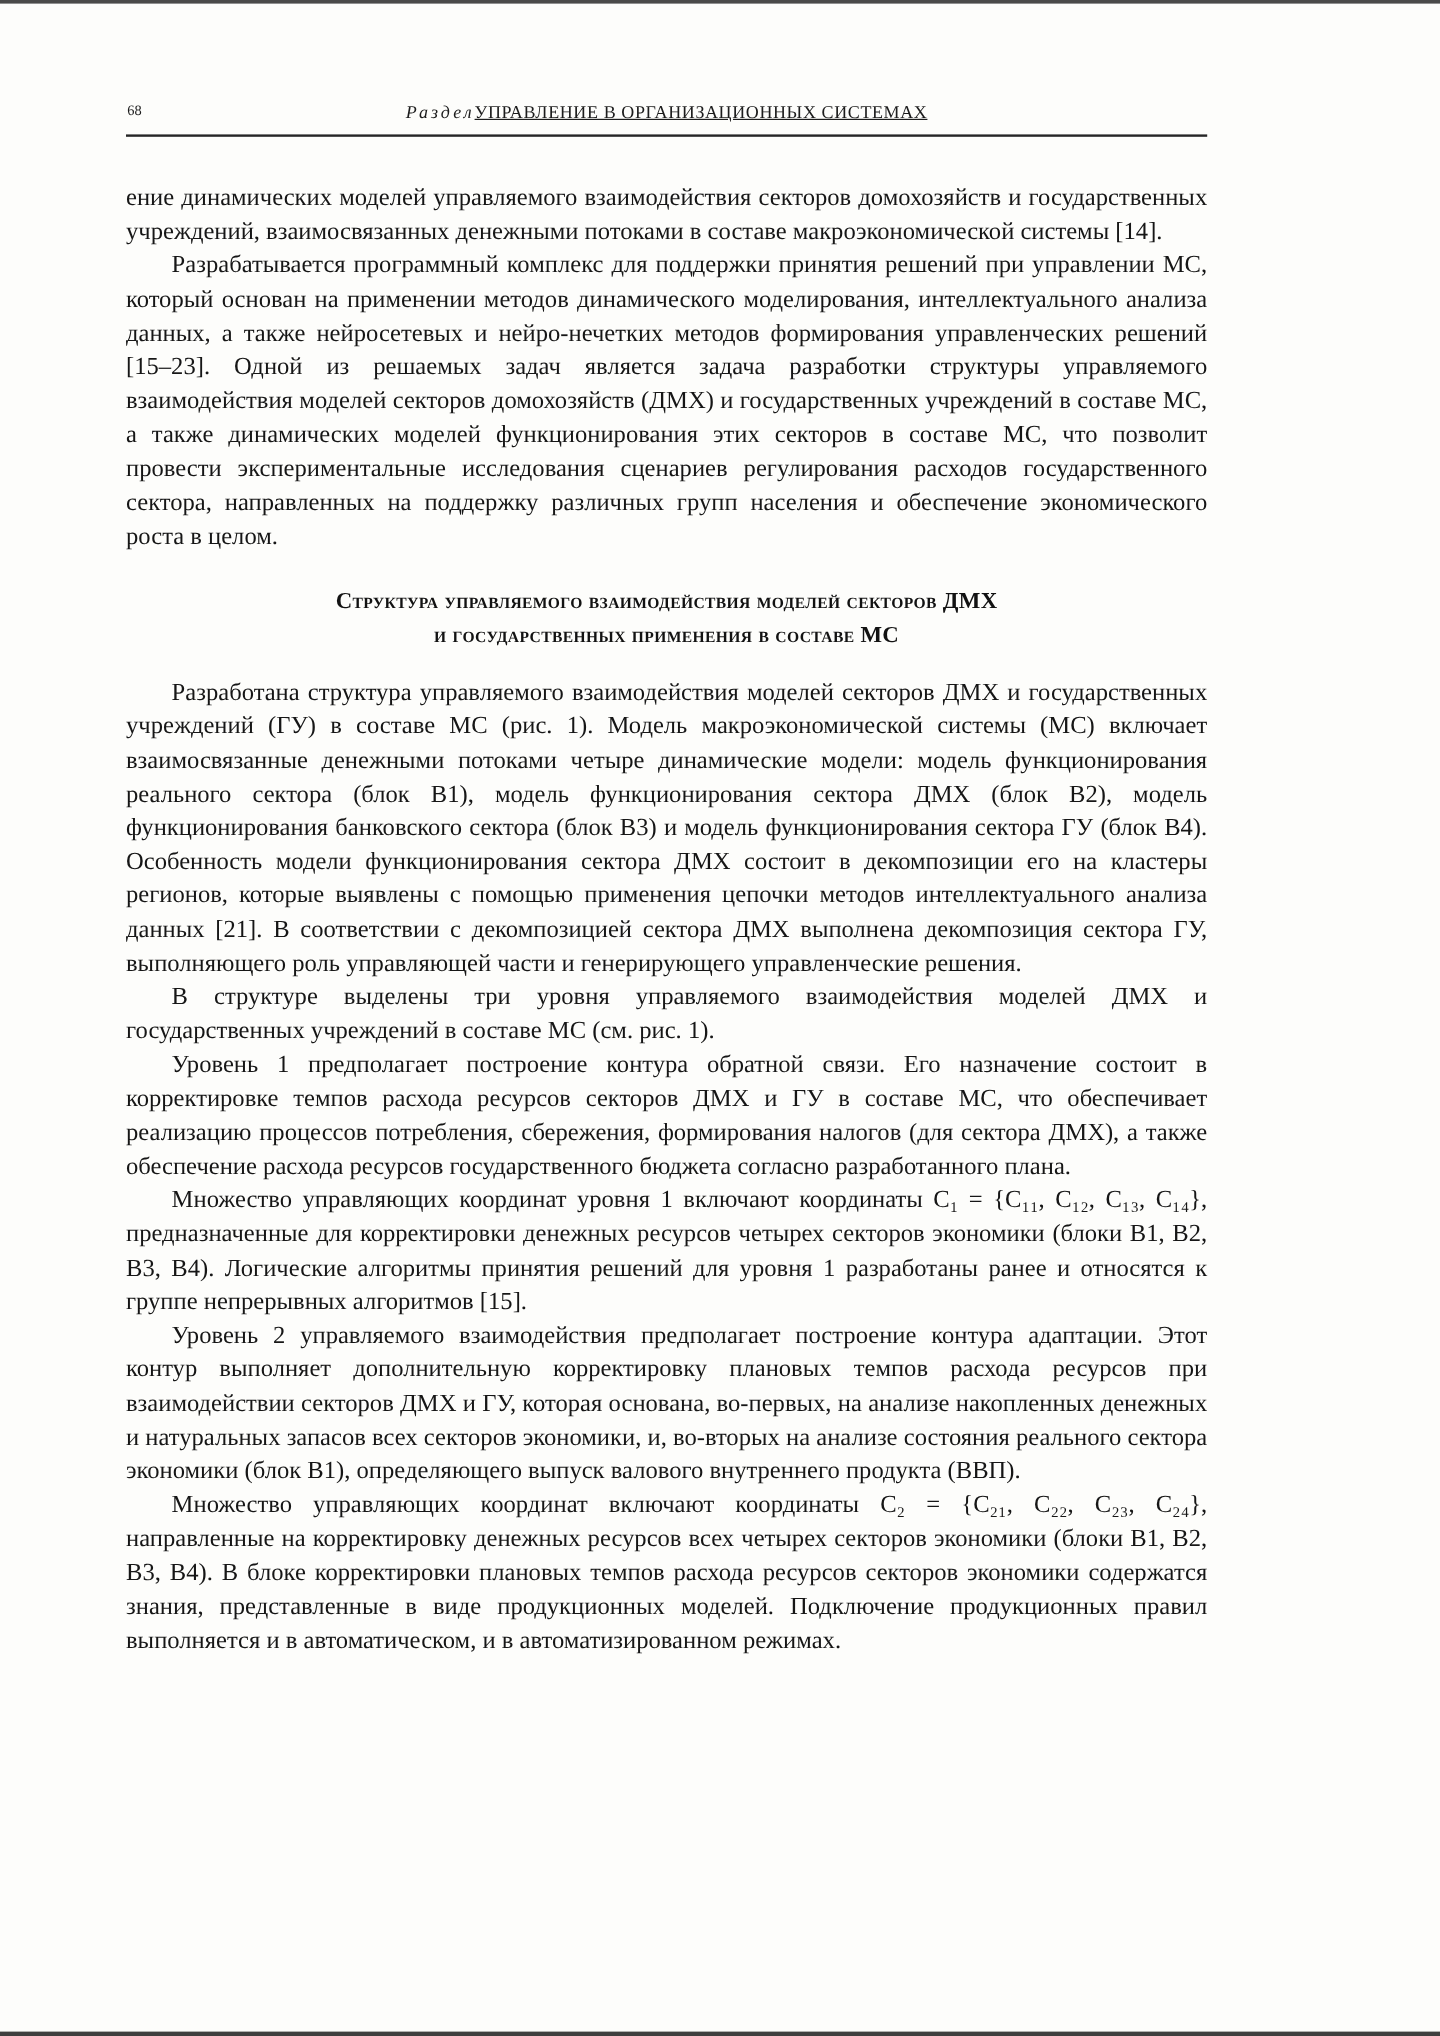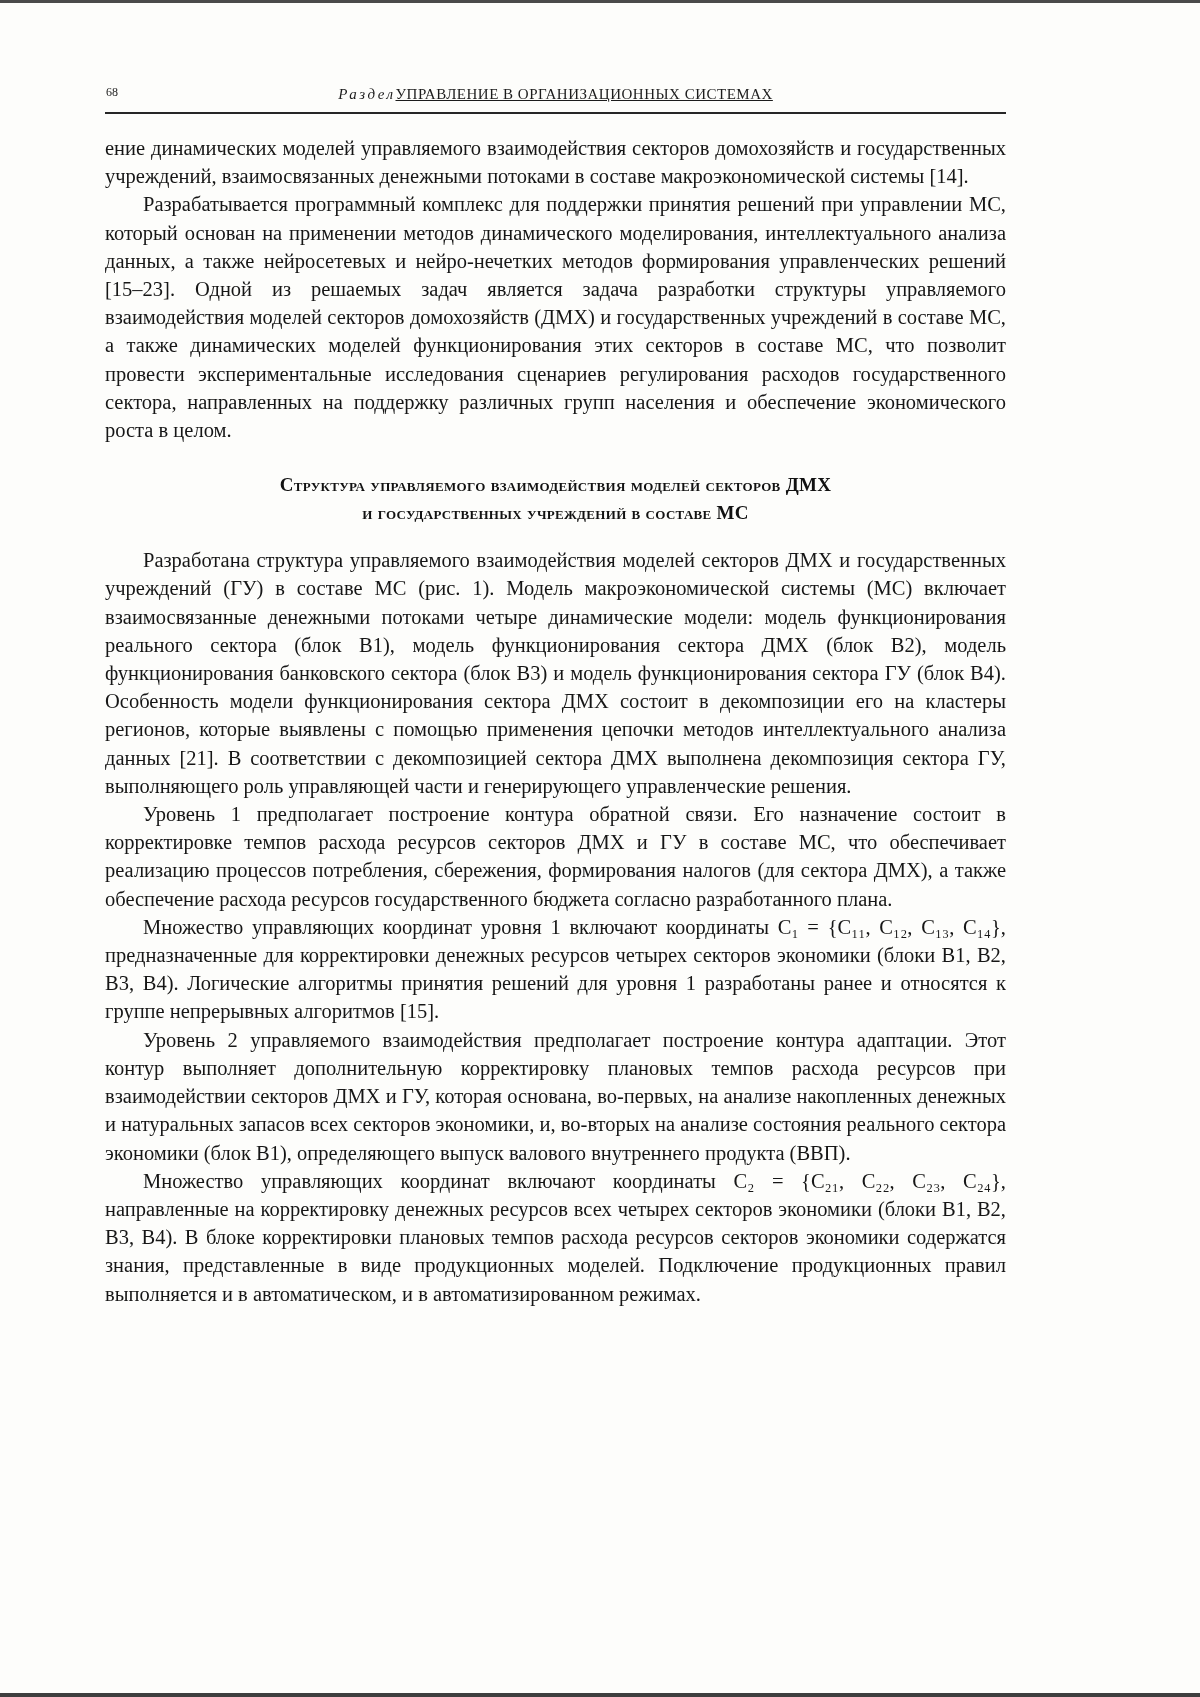--- a/index.html
+++ b/index.html
@@ -47,21 +47,21 @@
     letter-spacing: 0;
   }
   .running-prefix {
     font-style: italic;
     letter-spacing: 2.5px;
     margin-right: 0;
   }
   .running-main { letter-spacing: 0.5px; text-decoration: underline; }
 
   .body-text {
-    margin-top: 20px;
+    margin-top: 37px;
     font-size: 20.5px;
     line-height: 28.2px;
     text-align: justify;
     text-justify: inter-word;
   }
   .para {
     margin: 0;
     text-indent: 38px;
   }
   .para--flush { text-indent: 0; }
@@ -92,25 +92,26 @@
   </header>
 
   <main class="body-text">
 
     <p class="para para--flush">ение динамических моделей управляемого взаимодействия секторов домохозяйств и государственных учреждений, взаимосвязанных денежными потоками в составе макроэкономической системы [14].</p>
 
     <p class="para">Разрабатывается программный комплекс для поддержки принятия решений при управлении МС, который основан на применении методов динамического моделирования, интеллектуального анализа данных, а также нейросетевых и нейро-нечетких методов формирования управленческих решений [15–23]. Одной из решаемых задач является задача разработки структуры управляемого взаимодействия моделей секторов домохозяйств (ДМХ) и государственных учреждений в составе МС, а также динамических моделей функционирования этих секторов в составе МС, что позволит провести экспериментальные исследования сценариев регулирования расходов государственного сектора, направленных на поддержку различных групп населения и обеспечение экономического роста в целом.</p>
 
     <h2 class="section-heading">
       <span class="heading-line">Структура управляемого взаимодействия моделей секторов ДМХ</span>
-      <span class="heading-line">и государственных учреждений в составе МС</span>
+      <span class="heading-line">и государственных применения в составе МС</span>
     </h2>
 
     <p class="para">Разработана структура управляемого взаимодействия моделей секторов ДМХ и государственных учреждений (ГУ) в составе МС (рис. 1). Модель макроэкономической системы (МС) включает взаимосвязанные денежными потоками четыре динамические модели: модель функционирования реального сектора (блок В1), модель функционирования сектора ДМХ (блок В2), модель функционирования банковского сектора (блок В3) и модель функционирования сектора ГУ (блок В4). Особенность модели функционирования сектора ДМХ состоит в декомпозиции его на кластеры регионов, которые выявлены с помощью применения цепочки методов интеллектуального анализа данных [21]. В соответствии с декомпозицией сектора ДМХ выполнена декомпозиция сектора ГУ, выполняющего роль управляющей части и генерирующего управленческие решения.</p>
 
+    <p class="para">В структуре выделены три уровня управляемого взаимодействия моделей ДМХ и государственных учреждений в составе МС (см. рис. 1).</p>
 
     <p class="para">Уровень 1 предполагает построение контура обратной связи. Его назначение состоит в корректировке темпов расхода ресурсов секторов ДМХ и ГУ в составе МС, что обеспечивает реализацию процессов потребления, сбережения, формирования налогов (для сектора ДМХ), а также обеспечение расхода ресурсов государственного бюджета согласно разработанного плана.</p>
 
     <p class="para">Множество управляющих координат уровня 1 включают координаты C₁ = {C₁₁, C₁₂, C₁₃, C₁₄}, предназначенные для корректировки денежных ресурсов четырех секторов экономики (блоки В1, В2, В3, В4). Логические алгоритмы принятия решений для уровня 1 разработаны ранее и относятся к группе непрерывных алгоритмов [15].</p>
 
     <p class="para">Уровень 2 управляемого взаимодействия предполагает построение контура адаптации. Этот контур выполняет дополнительную корректировку плановых темпов расхода ресурсов при взаимодействии секторов ДМХ и ГУ, которая основана, во-первых, на анализе накопленных денежных и натуральных запасов всех секторов экономики, и, во-вторых на анализе состояния реального сектора экономики (блок В1), определяющего выпуск валового внутреннего продукта (ВВП).</p>
 
     <p class="para">Множество управляющих координат включают координаты C₂ = {C₂₁, C₂₂, C₂₃, C₂₄}, направленные на корректировку денежных ресурсов всех четырех секторов экономики (блоки В1, В2, В3, В4). В блоке корректировки плановых темпов расхода ресурсов секторов экономики содержатся знания, представленные в виде продукционных моделей. Подключение продукционных правил выполняется и в автоматическом, и в автоматизированном режимах.</p>
 
   </main>

